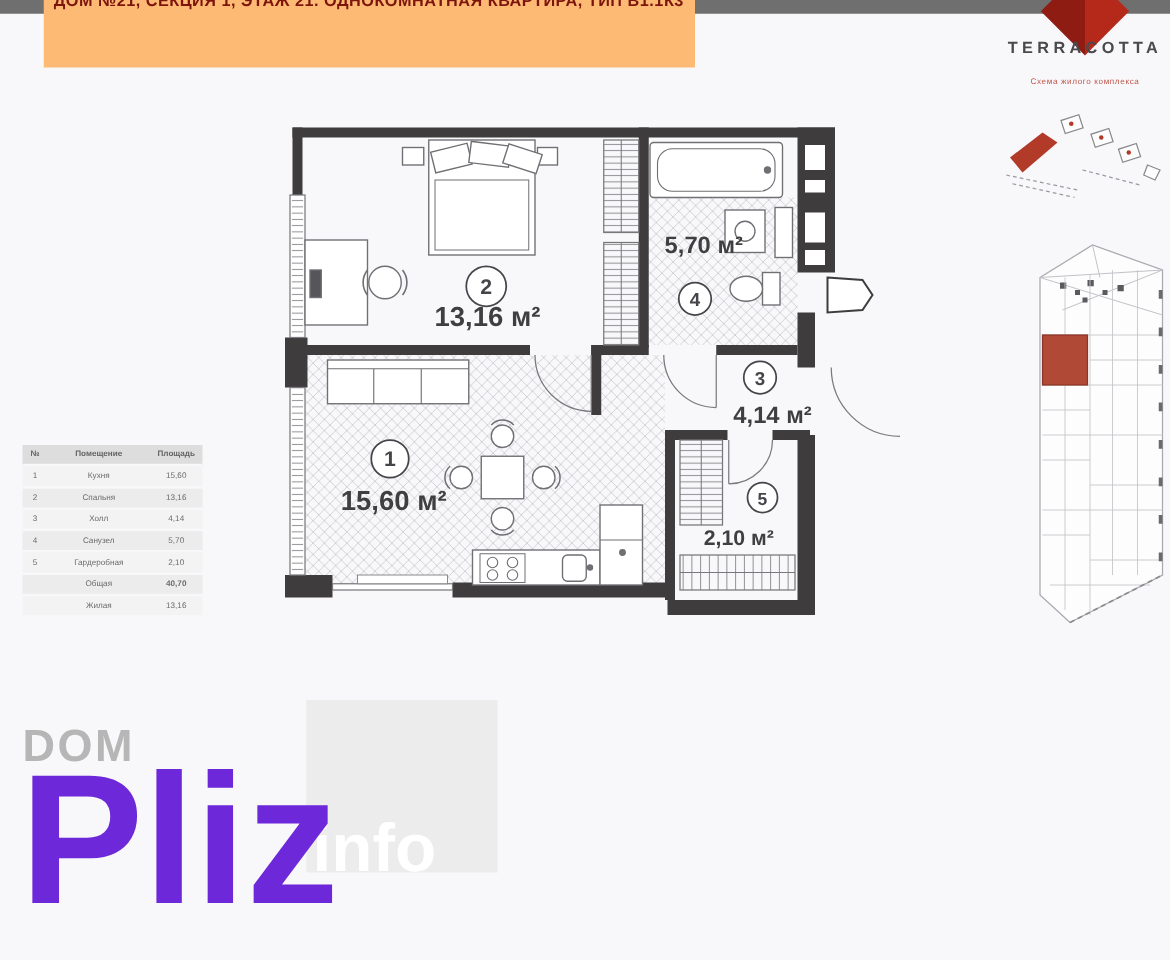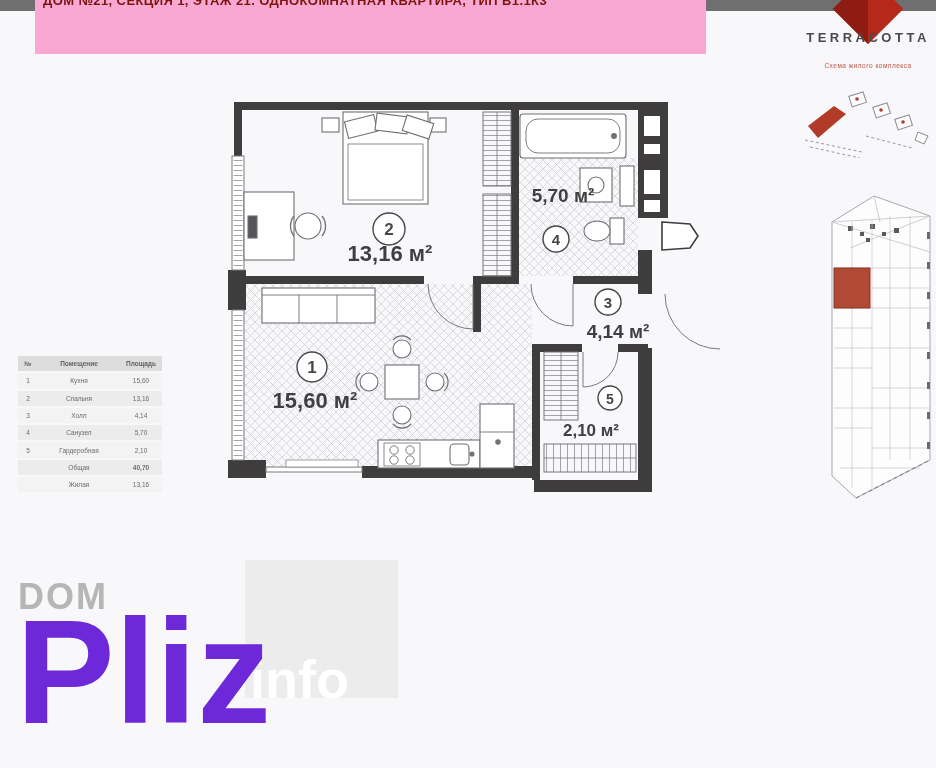--- a/index.html
+++ b/index.html
@@ -1,21 +1,21 @@
 <!DOCTYPE html>
 <html><head>
 <meta charset="utf-8">
 <style>
   html,body{margin:0;padding:0;background:#e9e9e9;}
   *{box-sizing:border-box;font-family:"Liberation Sans",sans-serif;}
   #page{position:relative;width:936px;height:768px;background:#f8f8fa;overflow:hidden;margin:0 auto;}
 
   
   .topbar{position:absolute;left:0;top:0;width:936px;height:11px;background:#6f6f6f;z-index:1;}
-  .banner{position:absolute;left:35px;top:0;width:671px;height:54px;background:#f9a8d4;z-index:2;overflow:hidden;}
+  .banner{position:absolute;left:35px;top:0;width:521px;height:54px;background:#fdba74;z-index:2;overflow:hidden;}
   .banner .txt{position:absolute;top:-7px;left:8px;right:4px;font-size:13px;font-weight:bold;
     color:#7d150c;letter-spacing:.4px;white-space:nowrap;overflow:hidden;}
 
   
   .diamond{position:absolute;left:843px;top:-16px;width:50px;height:50px;z-index:3;
     transform:rotate(45deg);background:linear-gradient(45deg,#8e1c12 50%,#b5291b 50%);}
   .brand{position:absolute;left:798px;top:30px;width:140px;text-align:center;font-size:13px;
     font-weight:bold;letter-spacing:3.5px;color:#4a4a4c;z-index:3;}
   .tagline{position:absolute;left:798px;top:62px;width:140px;text-align:center;font-size:6.5px;
     letter-spacing:.5px;color:#c0564a;}

